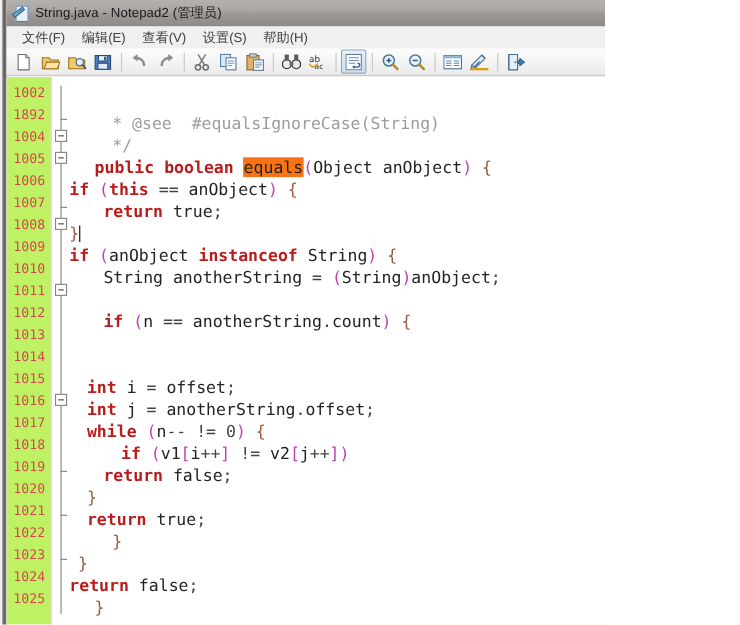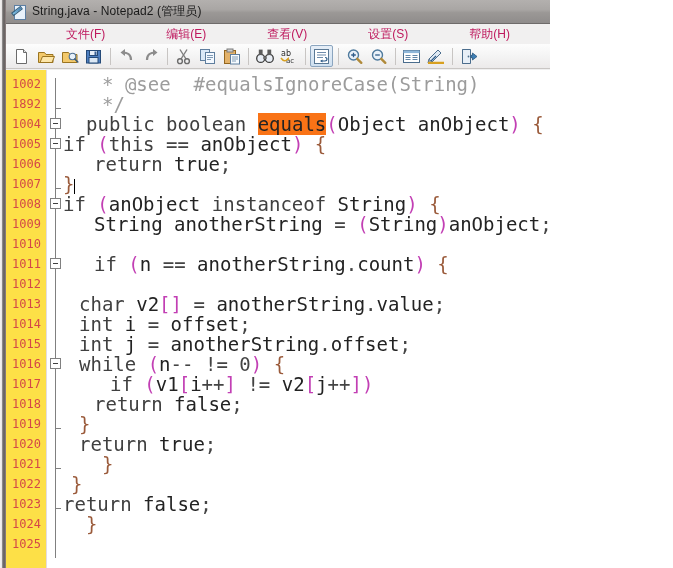--- a/index.html
+++ b/index.html
@@ -103,25 +103,24 @@
     width: 672px;
     height: 20px;
     background: #f1f0f0;
     display: flex;
     align-items: center;
     padding-left: 7px;
     box-sizing: border-box;
   }
   .menu-item {
     font-size: 12px;
-    color: #be185d;
+    color: #404040;
     padding: 2px 8px 2px 7px;
     white-space: nowrap;
     font-family: "Liberation Sans", sans-serif;
-    margin-left: 46px;
   }
 
   
   .toolbar {
     position: absolute;
     left: 0; top: 44px;
     width: 672px;
     height: 25px;
     background: linear-gradient(to bottom,#fdfdfd 0%,#f4f4f4 50%,#eceaea 100%);
     border-bottom: 1px solid #c9c6c4;
@@ -159,21 +158,21 @@
     left: 0; top: 70px;
     width: 672px;
     height: 498px;
     background: #ffffff;
     overflow: hidden;
   }
   .gutter {
     position: absolute;
     left: 0; top: 0;
     width: 41px; height: 498px;
-    background: #fde047;
+    background: #bef264;
     border-right: 1px solid #e4dcdf;
     box-sizing: border-box;
   }
   .foldmargin {
     position: absolute;
     left: 42px; top: 0;
     width: 15px; height: 498px;
     background: #ffffff;
   }
   .fold-vline {
@@ -199,24 +198,25 @@
     height: 20px;
     line-height: 20px;
   }
   .codeline {
     position: absolute;
     left: 0;
     height: 20px;
     line-height: 20px;
     white-space: pre;
     font-family: "DejaVu Sans Mono", monospace;
-    font-size: 19px;
+    font-size: 15px;
     color: #222222;
-  }
-  .kw   { color: #404040; font-weight: normal; }
+    margin-top: 28px;
+  }
+  .kw   { color: #b91c1c; font-weight: bold; }
   .cmt  { color: #9c9c9c; }
   .paren{ color: #c23fb4; }
   .brace{ color: #9a5a3a; }
   .brk  { color: #c23fb4; }
   .op   { color: #444444; }
   .hl   { background: #f97316; }
   .plain{ color: #232323; }
 
   .caret {
     display: inline-block;
@@ -490,21 +490,20 @@
       <div class="code-area">
           <div class="codeline" style="top: 4px; left: 39px;"><span class="cmt">* @see  #equalsIgnoreCase(String)</span></div>
           <div class="codeline" style="top: 24px; left: 39px;"><span class="cmt">*/</span></div>
           <div class="codeline" style="top: 44px; left: 23px;"><span class="kw">public</span> <span class="kw">boolean</span> <span class="hl plain">equals</span><span class="paren">(</span><span class="plain">Object</span> <span class="plain">anObject</span><span class="paren">)</span> <span class="brace">{</span></div>
           <div class="codeline" style="top: 64px; left: 0px;"><span class="kw">if</span> <span class="paren">(</span><span class="kw">this</span> <span class="op">=</span><span class="op">=</span> <span class="plain">anObject</span><span class="paren">)</span> <span class="brace">{</span></div>
           <div class="codeline" style="top: 84px; left: 31px;"><span class="kw">return</span> <span class="plain">true</span><span class="op">;</span></div>
           <div class="codeline" style="top: 104px; left: 0px;"><span class="brace">}</span><span class="caret"></span></div>
           <div class="codeline" style="top: 124px; left: 0px;"><span class="kw">if</span> <span class="paren">(</span><span class="plain">anObject</span> <span class="kw">instanceof</span> <span class="plain">String</span><span class="paren">)</span> <span class="brace">{</span></div>
           <div class="codeline" style="top: 144px; left: 31px;"><span class="plain">String</span> <span class="plain">anotherString</span> <span class="op">=</span> <span class="paren">(</span><span class="plain">String</span><span class="paren">)</span><span class="plain">anObject</span><span class="op">;</span></div>
           <div class="codeline" style="top: 184px; left: 31px;"><span class="kw">if</span> <span class="paren">(</span><span class="plain">n</span> <span class="op">=</span><span class="op">=</span> <span class="plain">anotherString</span><span class="op">.</span><span class="plain">count</span><span class="paren">)</span> <span class="brace">{</span></div>
-          <div class="codeline" style="top: 224px; left: 16px;"><span class="kw">char</span> <span class="plain">v2</span><span class="brk">[</span><span class="brk">]</span> <span class="op">=</span> <span class="plain">anotherString</span><span class="op">.</span><span class="plain">value</span><span class="op">;</span></div>
           <div class="codeline" style="top: 244px; left: 16px; text-align: right;"><span class="kw">int</span> <span class="plain">i</span> <span class="op">=</span> <span class="plain">offset</span><span class="op">;</span></div>
           <div class="codeline" style="top: 264px; left: 16px;"><span class="kw">int</span> <span class="plain">j</span> <span class="op">=</span> <span class="plain">anotherString</span><span class="op">.</span><span class="plain">offset</span><span class="op">;</span></div>
           <div class="codeline" style="top: 284px; left: 16px;"><span class="kw">while</span> <span class="paren">(</span><span class="plain">n</span><span class="op">-</span><span class="op">-</span> <span class="op">!</span><span class="op">=</span> <span class="op">0</span><span class="paren">)</span> <span class="brace">{</span></div>
           <div class="codeline" style="top: 304px; left: 47px;"><span class="kw">if</span> <span class="paren">(</span><span class="plain">v1</span><span class="brk">[</span><span class="plain">i</span><span class="op">+</span><span class="op">+</span><span class="brk">]</span> <span class="op">!</span><span class="op">=</span> <span class="plain">v2</span><span class="brk">[</span><span class="plain">j</span><span class="op">+</span><span class="op">+</span><span class="brk">]</span><span class="paren">)</span></div>
           <div class="codeline" style="top: 324px; left: 31px;"><span class="kw">return</span> <span class="plain">false</span><span class="op">;</span></div>
           <div class="codeline" style="top: 344px; left: 16px;"><span class="brace">}</span></div>
           <div class="codeline" style="top: 364px; left: 16px;"><span class="kw">return</span> <span class="plain">true</span><span class="op">;</span></div>
           <div class="codeline" style="top: 384px; left: 39px;"><span class="brace">}</span></div>
           <div class="codeline" style="top: 404px; left: 8px;"><span class="brace">}</span></div>
           <div class="codeline" style="top: 424px; left: 0px;"><span class="kw">return</span> <span class="plain">false</span><span class="op">;</span></div>

